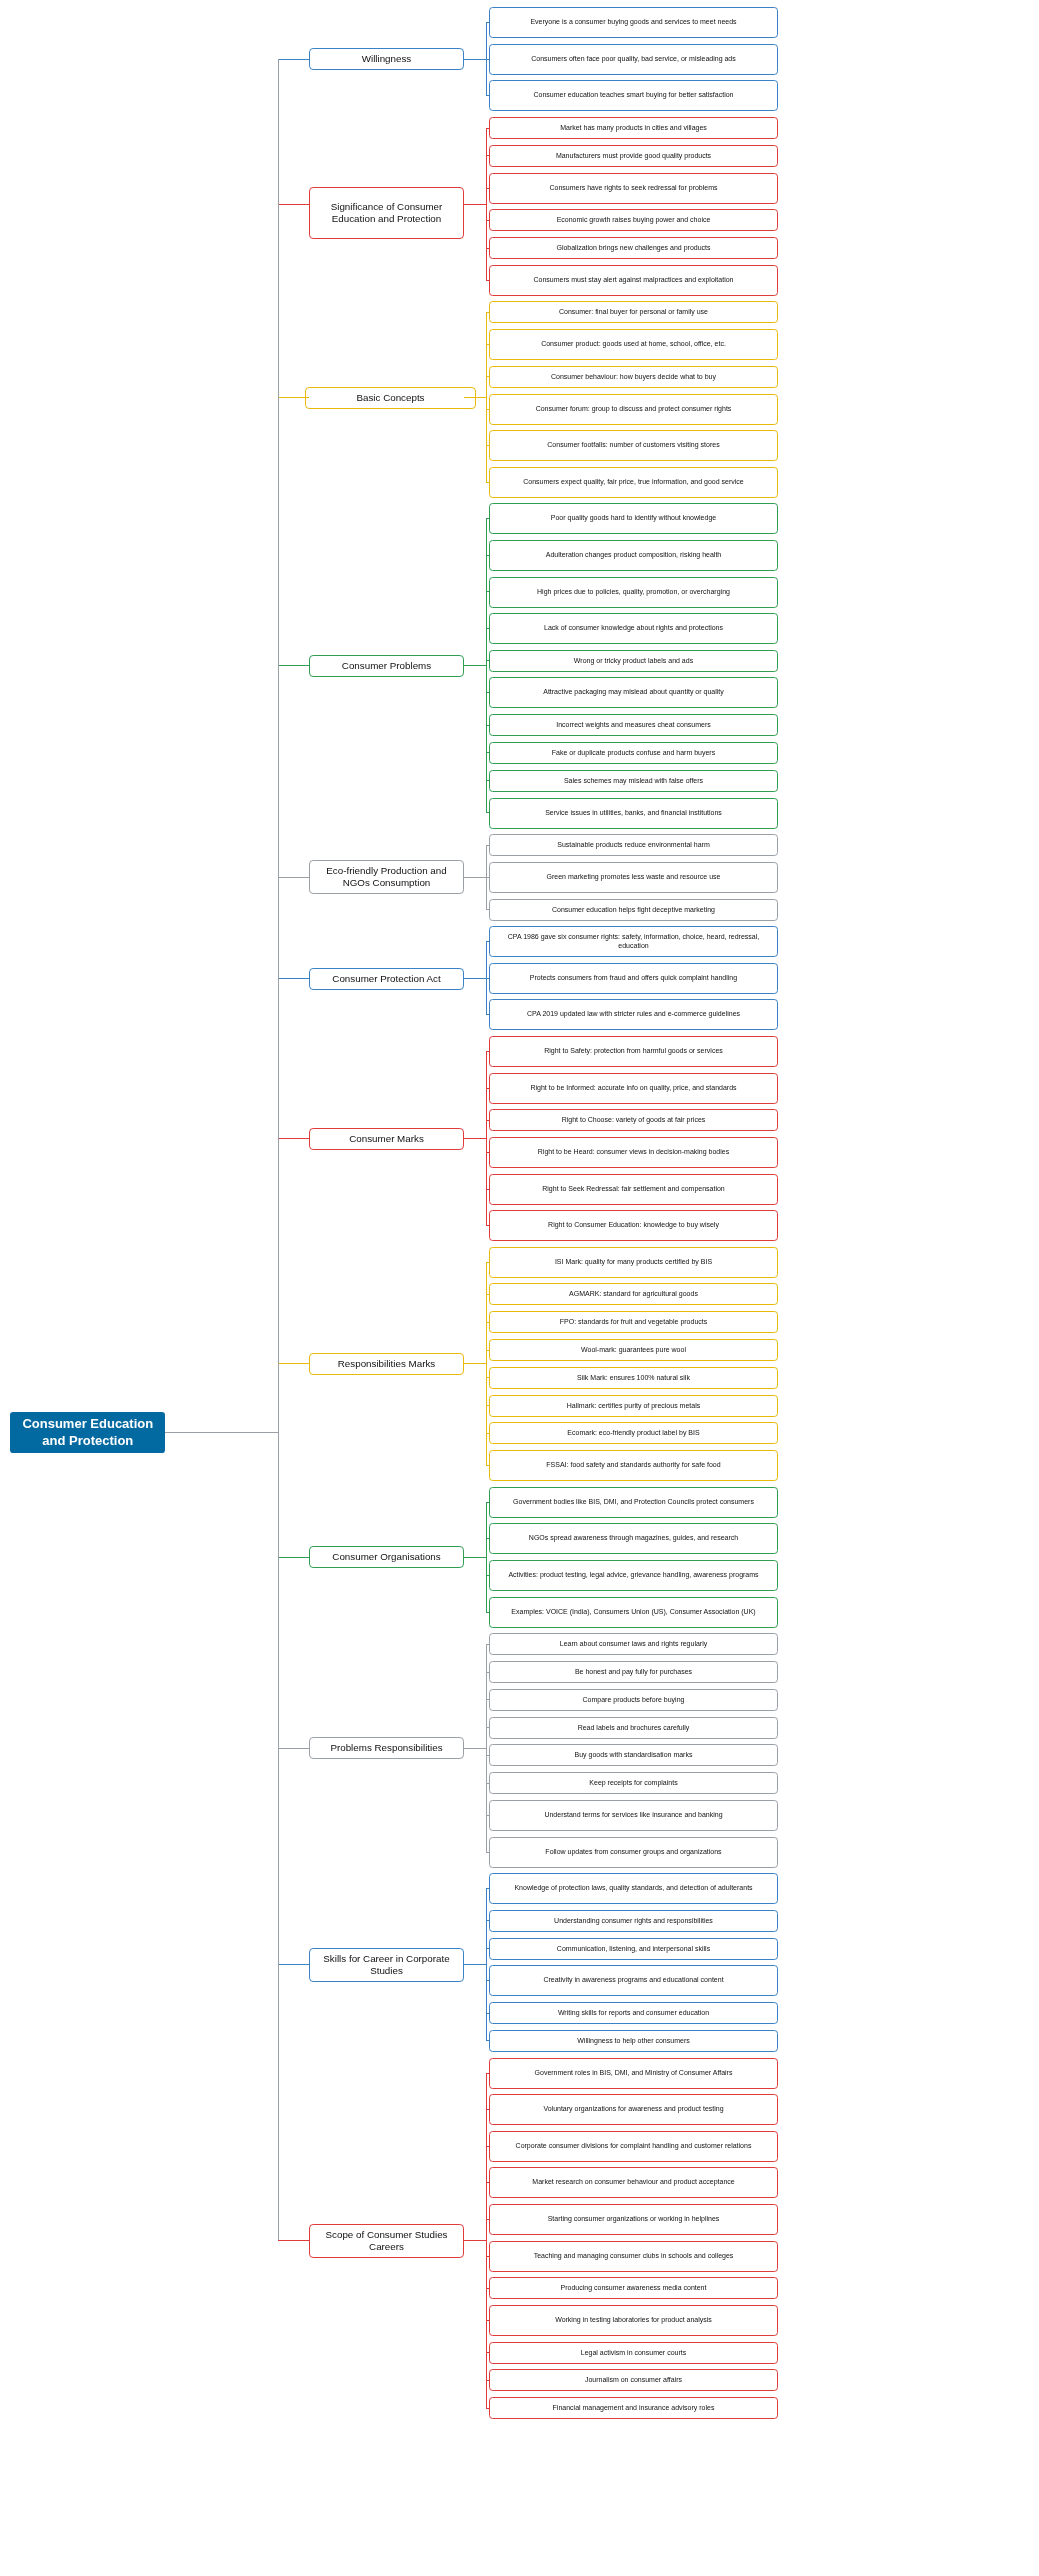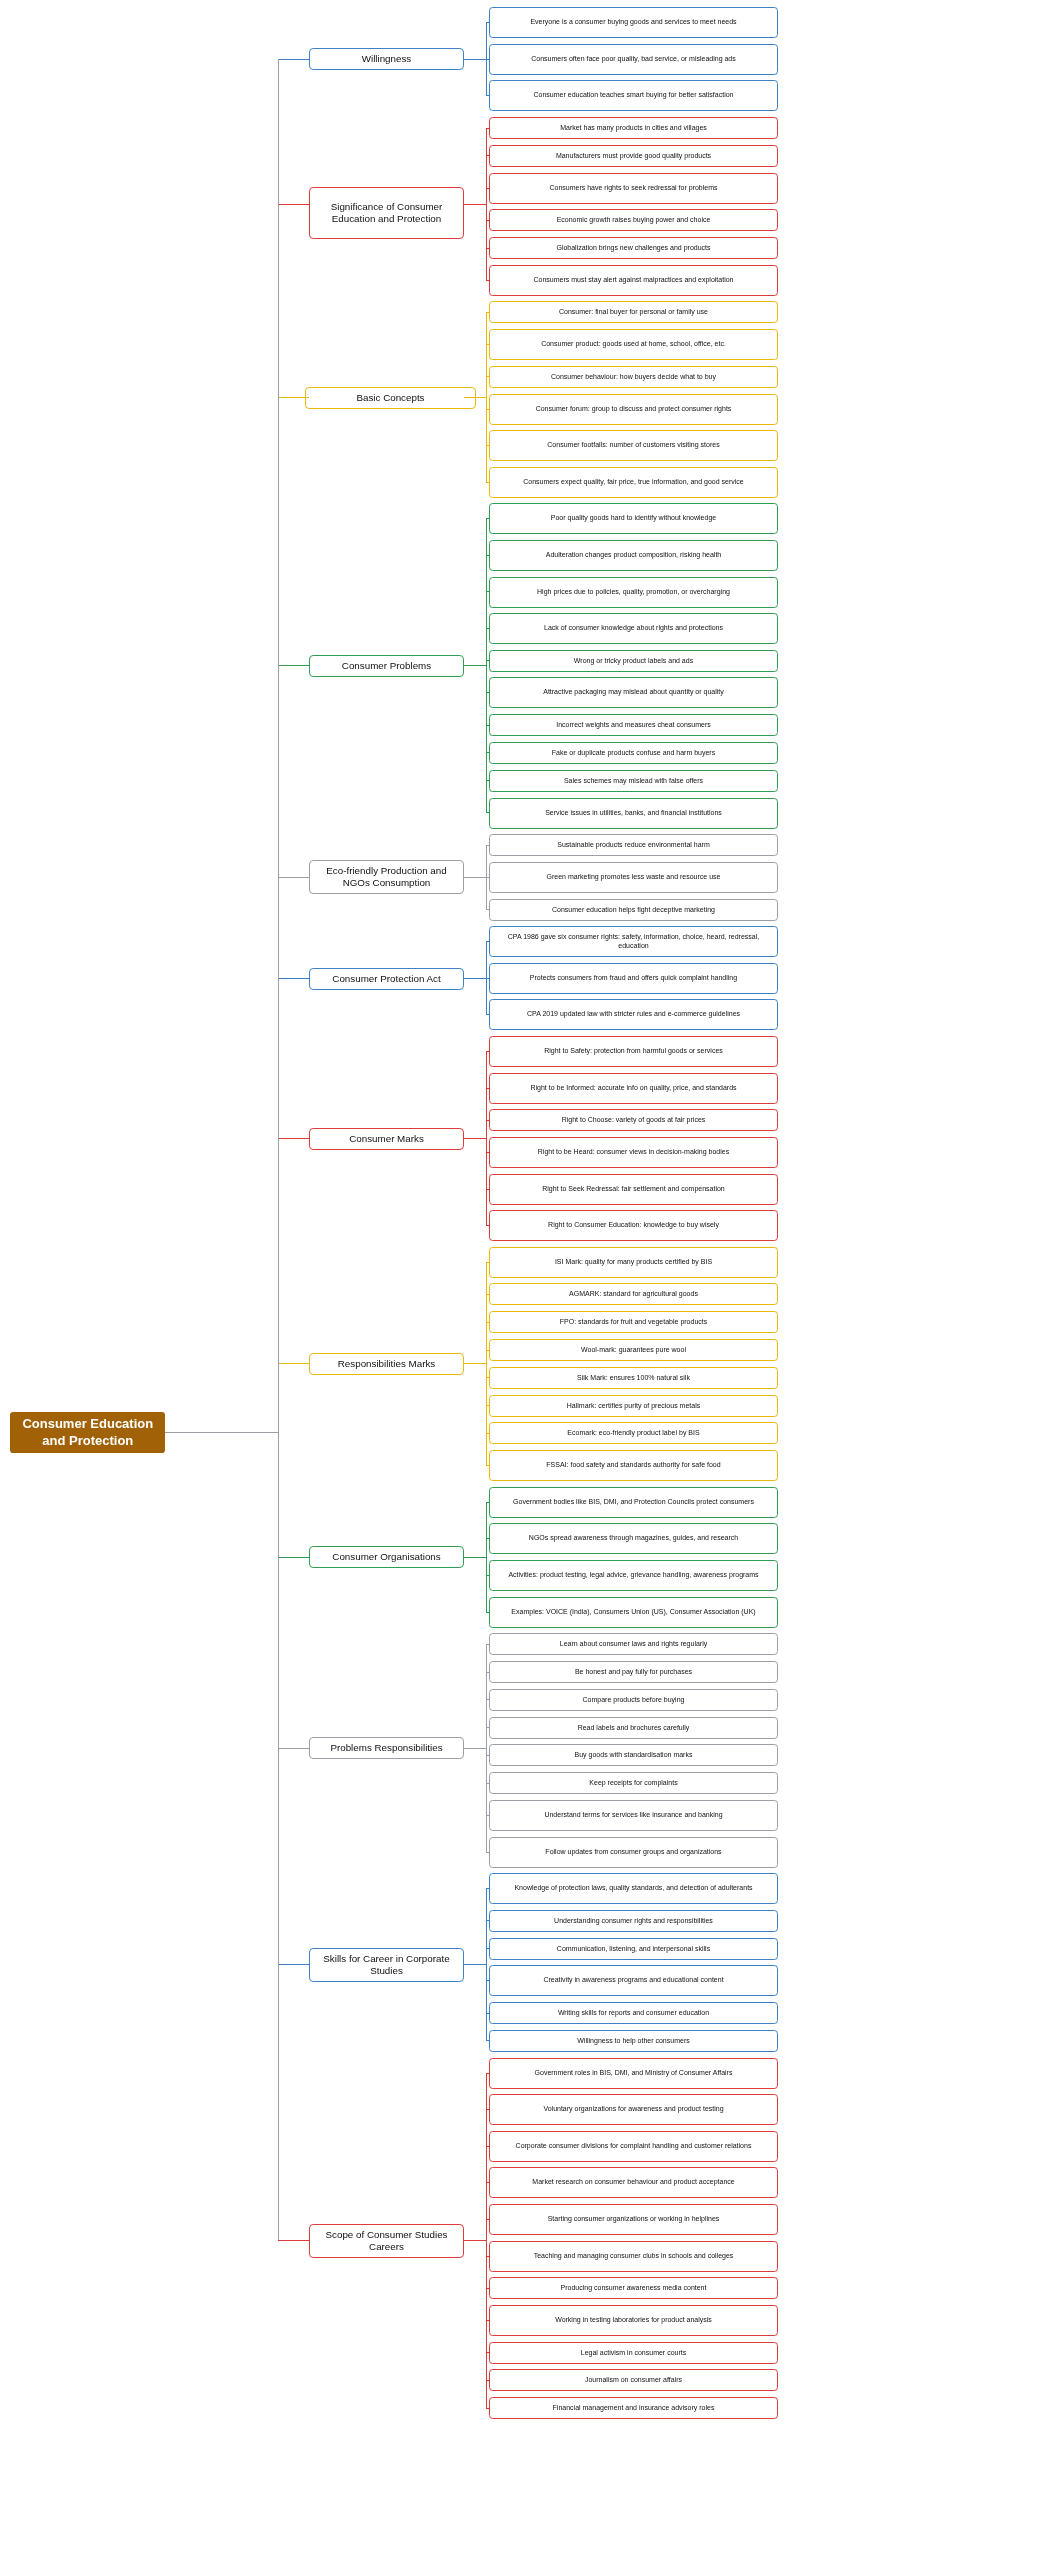--- a/index.html
+++ b/index.html
@@ -2,21 +2,21 @@
 <html style="font-size:8.2px"><head>
 <meta charset="utf-8">
 <style>
   html,body{margin:0;padding:0;background:#ffffff;}
   body{font-family:"Liberation Sans", sans-serif;color:#111;}
   #page{position:relative;width:1040px;height:3145px;background:#fff;overflow:hidden;}
 
   
   .root{
     position:absolute;
-    background:#a16207;color:#fff;border-radius:3.1px;
+    background:#0369a1;color:#fff;border-radius:3.1px;
     font-weight:bold;font-size:13px;line-height:1.25;
     display:flex;align-items:center;justify-content:center;text-align:center;
     padding:5.2px 7.2px;box-sizing:border-box;
   }
 
   
   .branch{
     position:absolute;
     background:#fff;border:1px solid #888;border-radius:4.1px;
     font-size:9.8px;line-height:1.25;

